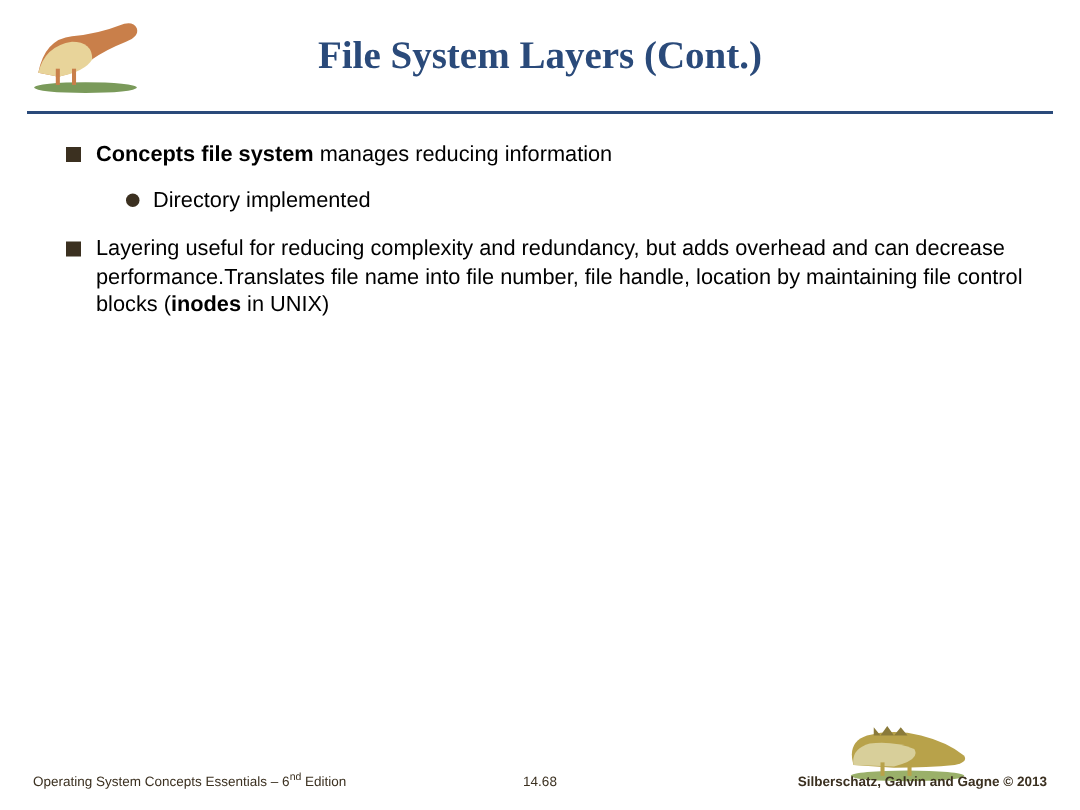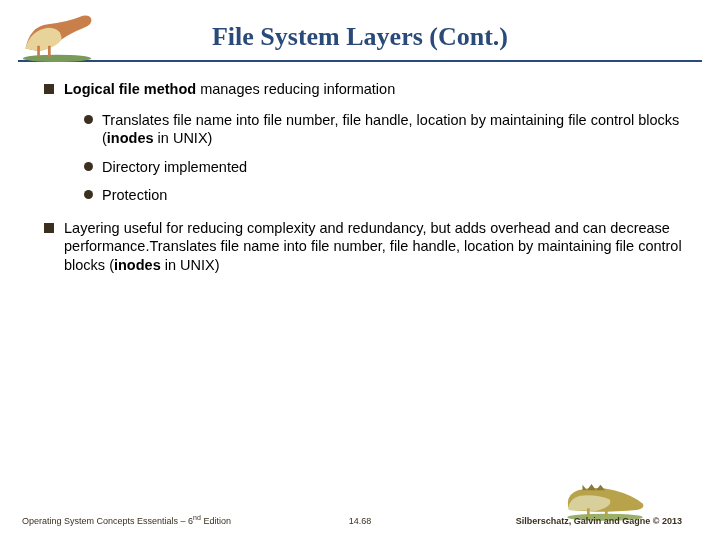--- a/index.html
+++ b/index.html
@@ -6,21 +6,21 @@
   body {
     width: 720px;
     height: 540px;
     background: #fff;
     font-family: Arial, Helvetica, sans-serif;
     position: relative;
     overflow: hidden;
   }
   .header {
     position: relative;
-    height: 62px;
+    height: 76px;
     border-bottom: 2px solid #2a4a7a;
     margin: 0 18px;
   }
   .dino-left {
     position: absolute;
     left: -6px;
     top: 6px;
     width: 90px;
     height: 58px;
   }
@@ -77,21 +77,21 @@
     bottom: 4px;
   }
   .foot-center {
     position: absolute;
     left: 50%;
     transform: translateX(-50%);
     bottom: 4px;
   }
   .foot-right {
     position: absolute;
-    right: 38px;
+    right: 22px;
     bottom: 4px;
     font-weight: bold;
   }
   .dino-right {
     position: absolute;
     right: 70px;
     bottom: 18px;
     width: 90px;
     height: 50px;
   }
@@ -107,27 +107,23 @@
     <path d="M15 45 Q 20 25 40 22 Q 55 22 55 35 Q 50 44 30 48 Z" fill="#e8d49a"></path>
     <rect x="28" y="42" width="3" height="12" fill="#c97f4a"></rect>
     <rect x="40" y="42" width="3" height="12" fill="#c97f4a"></rect>
   </svg>
   <div class="title">File System Layers (Cont.)</div>
 </div>
 
 <div class="content">
   <ul class="lvl1">
     <li>
-      <b>Logical file method</b><span> manages reducing information</span>
+      <b>Concepts file system</b><span> manages reducing information</span>
       <ul class="lvl2">
-        <li>
-          <span>Translates file name into file number, file handle, location by maintaining file control blocks (</span><b>inodes</b><span> in UNIX)</span>
-        </li>
         <li><span>Directory implemented</span></li>
-        <li><span>Protection</span></li>
       </ul>
     </li>
     <li>
       <span>Layering useful for reducing complexity and redundancy, but adds overhead and can decrease performance.Translates file name into file number, file handle, location by maintaining file control blocks (</span><b>inodes</b><span> in UNIX)</span>
     </li>
   </ul>
 </div>
 
 <svg class="dino-right" viewBox="0 0 100 55">
   <ellipse cx="50" cy="50" rx="42" ry="4" fill="#9ab06a"></ellipse>

